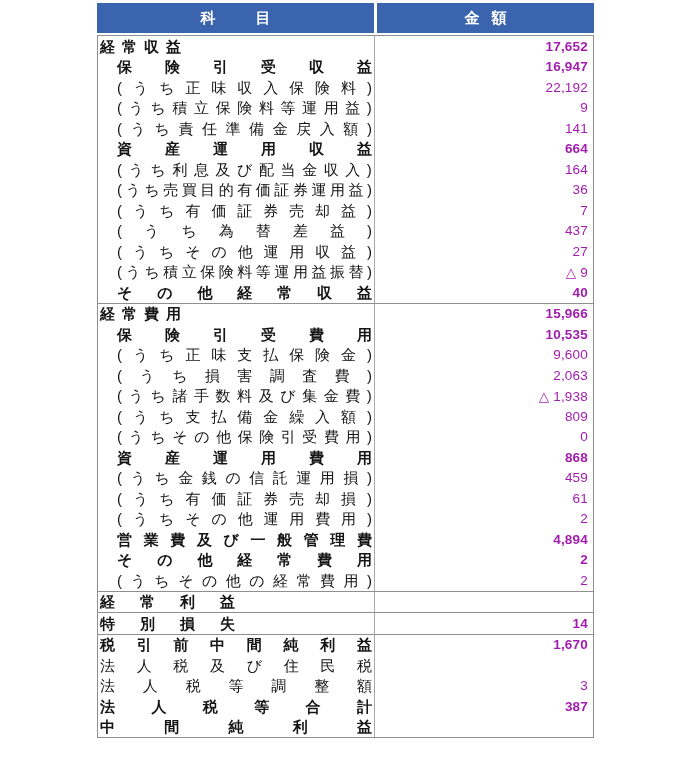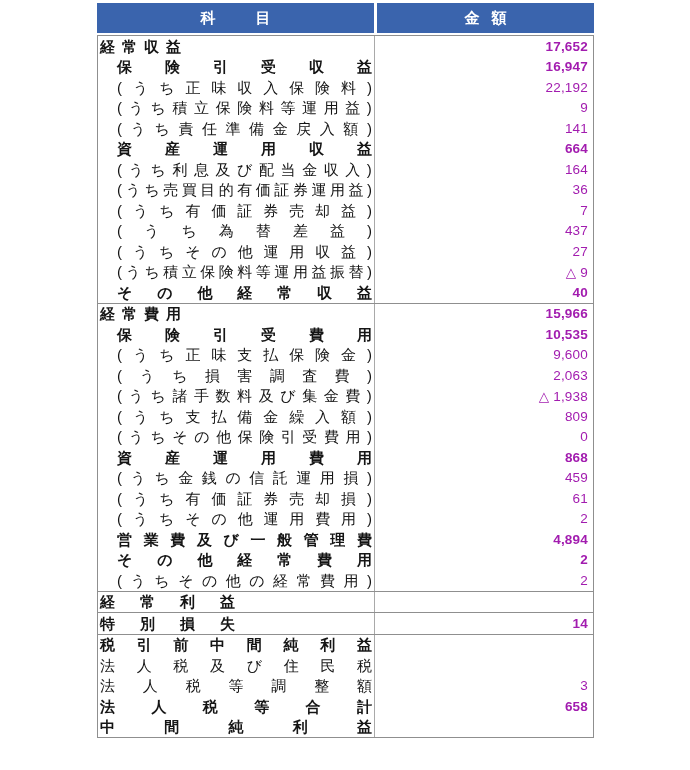--- a/index.html
+++ b/index.html
@@ -485,20 +485,21 @@
             <div class="lcell lay-justify bold">
               <span class="ch">税</span>
               <span class="ch">引</span>
               <span class="ch">前</span>
               <span class="ch">中</span>
               <span class="ch">間</span>
               <span class="ch">純</span>
               <span class="ch">利</span>
               <span class="ch">益</span>
             </div>
+            <div class="vcell bold">1,670</div>
           </div>
           <div class="row">
             <div class="lcell lay-justify">
               <span class="ch">法</span>
               <span class="ch">人</span>
               <span class="ch">税</span>
               <span class="ch">及</span>
               <span class="ch">び</span>
               <span class="ch">住</span>
               <span class="ch">民</span>
@@ -519,21 +520,21 @@
           </div>
           <div class="row">
             <div class="lcell lay-justify bold">
               <span class="ch">法</span>
               <span class="ch">人</span>
               <span class="ch">税</span>
               <span class="ch">等</span>
               <span class="ch">合</span>
               <span class="ch">計</span>
             </div>
-            <div class="vcell bold">658</div>
+            <div class="vcell bold">387</div>
           </div>
           <div class="row">
             <div class="lcell lay-justify bold">
               <span class="ch">中</span>
               <span class="ch">間</span>
               <span class="ch">純</span>
               <span class="ch">利</span>
               <span class="ch">益</span>
             </div>
           </div>

